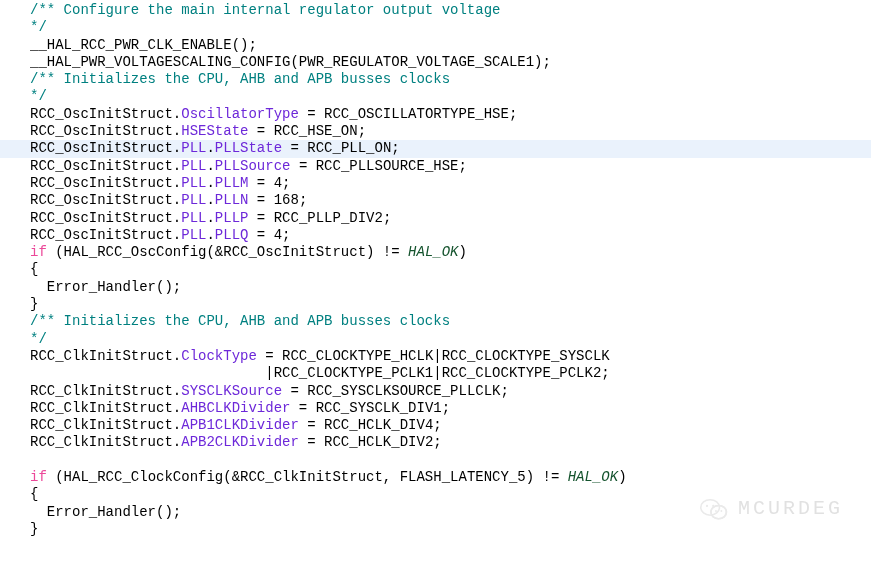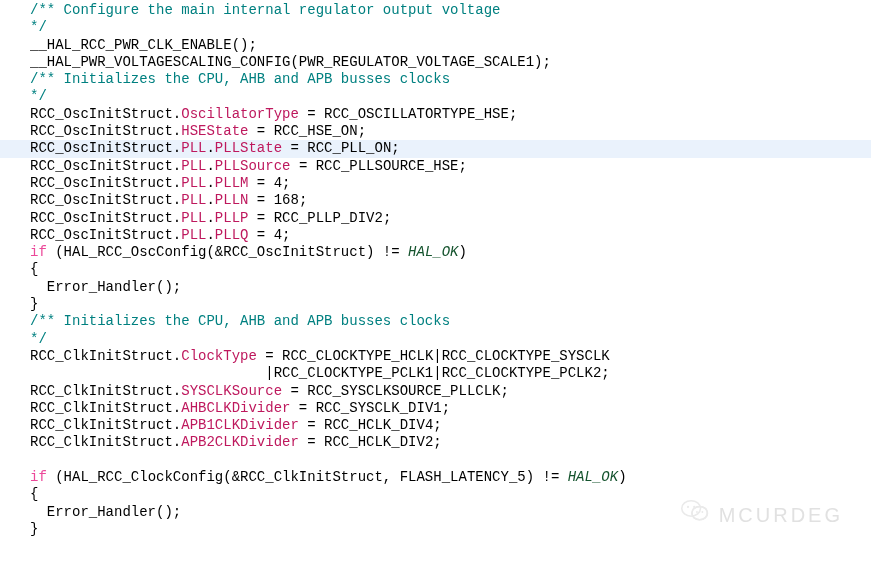--- a/index.html
+++ b/index.html
@@ -21,34 +21,34 @@
   .line {
     padding-left: 30px;
     height: 17.3px;
   }
   .line.hl {
     background: #eaf2fc;
     width: 100%;
   }
   .c-comment { color: #008080; }
   .c-keyword { color: #ec4899; }
-  .c-field   { color: #be185d; }
+  .c-field   { color: #6d28d9; }
   .c-macro   { color: #14532d; font-style: italic; }
   .c-default { color: #000000; }
   .watermark {
     position: absolute;
     right: 28px;
     bottom: 36px;
     color: rgba(255,255,255,0.85);
     opacity: 0.55;
-    font-family: Liberation Sans, sans-serif;
+    font-family: Liberation Mono, monospace;
     font-size: 20px;
     letter-spacing: 3px;
     display: flex;
-    align-items: flex-end;
+    align-items: flex-start;
     gap: 10px;
     pointer-events: none;
   }
   .watermark svg { opacity: 0.7; }
 </style>
 </head>
 <body>
 
 <div class="editor" id="editor-root"><div class="line"><span class="c-comment">/** Configure the main internal regulator output voltage </span></div><div class="line"><span class="c-comment">*/</span></div><div class="line"><span class="c-default">__HAL_RCC_PWR_CLK_ENABLE();</span></div><div class="line"><span class="c-default">__HAL_PWR_VOLTAGESCALING_CONFIG(PWR_REGULATOR_VOLTAGE_SCALE1);</span></div><div class="line"><span class="c-comment">/** Initializes the CPU, AHB and APB busses clocks </span></div><div class="line"><span class="c-comment">*/</span></div><div class="line"><span class="c-default">RCC_OscInitStruct.</span><span class="c-field">OscillatorType</span><span class="c-default"> = RCC_OSCILLATORTYPE_HSE;</span></div><div class="line"><span class="c-default">RCC_OscInitStruct.</span><span class="c-field">HSEState</span><span class="c-default"> = RCC_HSE_ON;</span></div><div class="line hl"><span class="c-default">RCC_OscInitStruct.</span><span class="c-field">PLL</span><span class="c-default">.</span><span class="c-field">PLLState</span><span class="c-default"> = RCC_PLL_ON;</span></div><div class="line"><span class="c-default">RCC_OscInitStruct.</span><span class="c-field">PLL</span><span class="c-default">.</span><span class="c-field">PLLSource</span><span class="c-default"> = RCC_PLLSOURCE_HSE;</span></div><div class="line"><span class="c-default">RCC_OscInitStruct.</span><span class="c-field">PLL</span><span class="c-default">.</span><span class="c-field">PLLM</span><span class="c-default"> = 4;</span></div><div class="line"><span class="c-default">RCC_OscInitStruct.</span><span class="c-field">PLL</span><span class="c-default">.</span><span class="c-field">PLLN</span><span class="c-default"> = 168;</span></div><div class="line"><span class="c-default">RCC_OscInitStruct.</span><span class="c-field">PLL</span><span class="c-default">.</span><span class="c-field">PLLP</span><span class="c-default"> = RCC_PLLP_DIV2;</span></div><div class="line"><span class="c-default">RCC_OscInitStruct.</span><span class="c-field">PLL</span><span class="c-default">.</span><span class="c-field">PLLQ</span><span class="c-default"> = 4;</span></div><div class="line"><span class="c-keyword">if</span><span class="c-default"> (HAL_RCC_OscConfig(&amp;RCC_OscInitStruct) != </span><span class="c-macro">HAL_OK</span><span class="c-default">)</span></div><div class="line"><span class="c-default">{</span></div><div class="line"><span class="c-default">  Error_Handler();</span></div><div class="line"><span class="c-default">}</span></div><div class="line"><span class="c-comment">/** Initializes the CPU, AHB and APB busses clocks </span></div><div class="line"><span class="c-comment">*/</span></div><div class="line"><span class="c-default">RCC_ClkInitStruct.</span><span class="c-field">ClockType</span><span class="c-default"> = RCC_CLOCKTYPE_HCLK|RCC_CLOCKTYPE_SYSCLK</span></div><div class="line"><span class="c-default">                            |RCC_CLOCKTYPE_PCLK1|RCC_CLOCKTYPE_PCLK2;</span></div><div class="line"><span class="c-default">RCC_ClkInitStruct.</span><span class="c-field">SYSCLKSource</span><span class="c-default"> = RCC_SYSCLKSOURCE_PLLCLK;</span></div><div class="line"><span class="c-default">RCC_ClkInitStruct.</span><span class="c-field">AHBCLKDivider</span><span class="c-default"> = RCC_SYSCLK_DIV1;</span></div><div class="line"><span class="c-default">RCC_ClkInitStruct.</span><span class="c-field">APB1CLKDivider</span><span class="c-default"> = RCC_HCLK_DIV4;</span></div><div class="line"><span class="c-default">RCC_ClkInitStruct.</span><span class="c-field">APB2CLKDivider</span><span class="c-default"> = RCC_HCLK_DIV2;</span></div><div class="line"><span class="c-default"></span></div><div class="line"><span class="c-keyword">if</span><span class="c-default"> (HAL_RCC_ClockConfig(&amp;RCC_ClkInitStruct, FLASH_LATENCY_5) != </span><span class="c-macro">HAL_OK</span><span class="c-default">)</span></div><div class="line"><span class="c-default">{</span></div><div class="line"><span class="c-default">  Error_Handler();</span></div><div class="line"><span class="c-default">}</span></div></div>
 

